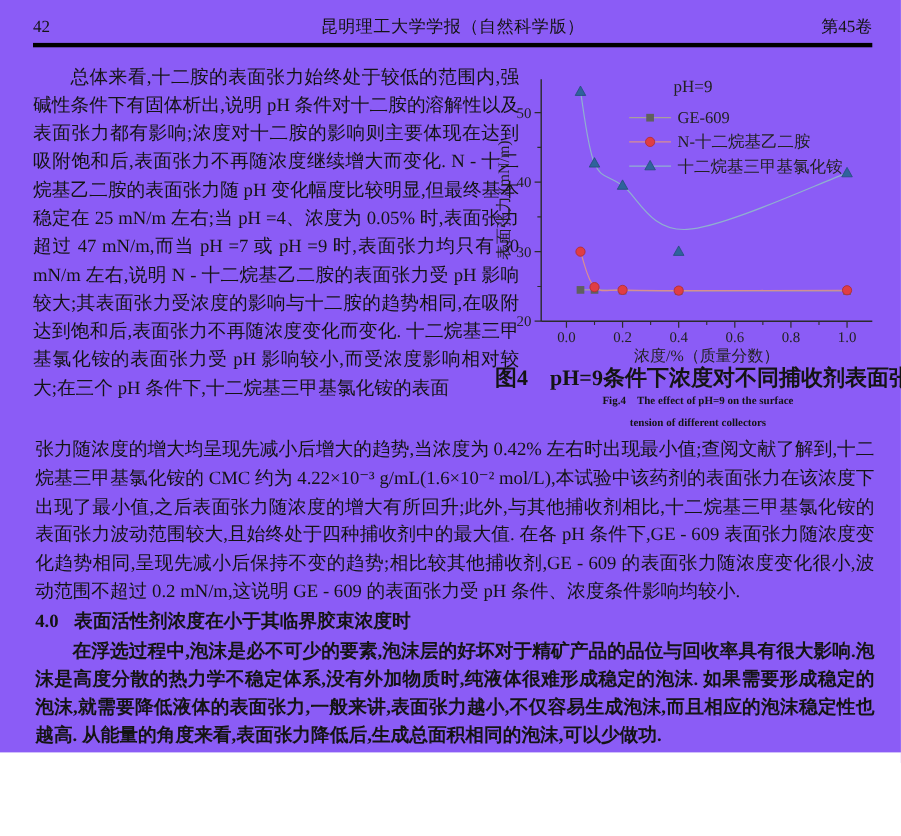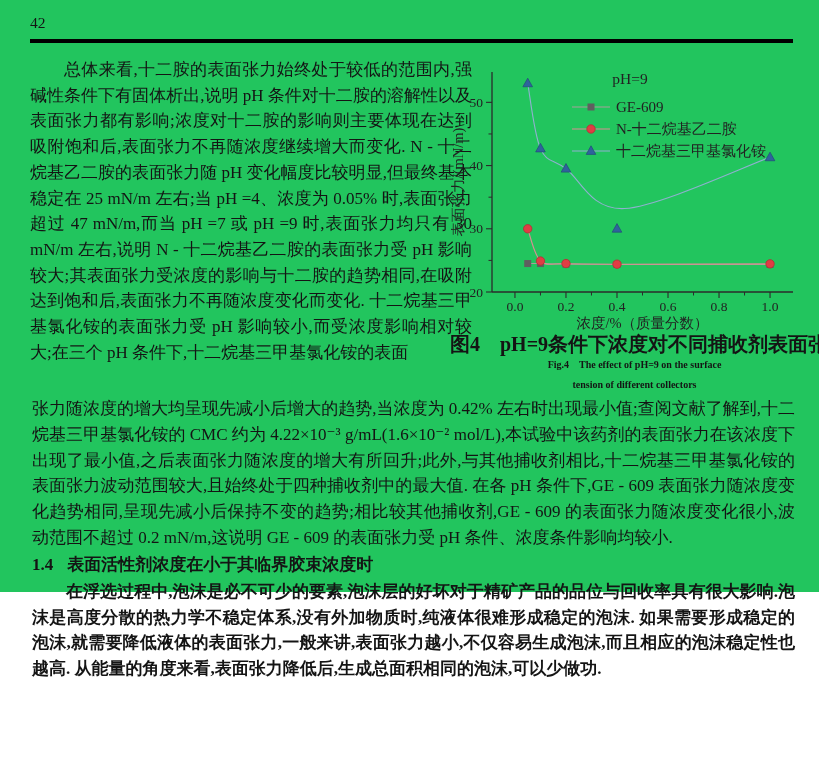--- a/index.html
+++ b/index.html
@@ -1,21 +1,21 @@
 <!DOCTYPE html>
 <html><head>
 <meta charset="utf-8">
 <style>
   html,body{margin:0;padding:0;}
   body{
     width:819px;height:760px;background:#ffffff;
     font-family:"Liberation Serif","DejaVu Serif",serif;color:#141414;
     position:relative;overflow:hidden;
   }
-  .page{position:relative;width:819px;height:592px;background:#22c55e;}
+  .page{position:relative;width:819px;height:684px;background:#8b5cf6;}
   .header{
     position:absolute;top:14px;left:30px;width:763px;
     display:flex;align-items:baseline;font-size:15.5px;
   }
   .header .hl{width:120px;text-align:left;}
   .header .hc{flex:1;text-align:center;letter-spacing:.5px;}
   .header .hr{width:120px;text-align:right;}
   .rule{position:absolute;top:39px;left:30px;width:763px;height:4px;background:#000;}
   .twocol{position:absolute;top:57px;left:30px;width:789px;height:340px;}
   .leftcol{width:442px;font-size:17px;line-height:25.7px;text-align:justify;}
@@ -36,20 +36,22 @@
   }
   .bodyblock h3 .num{margin-right:14px;}
 </style>
 </head>
 <body>
 
 <div class="page">
 
   <div class="header">
     <span class="hl">42</span>
+    <span class="hc">昆明理工大学学报（自然科学版）</span>
+    <span class="hr">第45卷</span>
   </div>
   <div class="rule"></div>
 
   <div class="twocol">
     <div class="leftcol">
       <p>总体来看,十二胺的表面张力始终处于较低的范围内,强碱性条件下有固体析出,说明 pH 条件对十二胺的溶解性以及表面张力都有影响;浓度对十二胺的影响则主要体现在达到吸附饱和后,表面张力不再随浓度继续增大而变化. N - 十二烷基乙二胺的表面张力随 pH 变化幅度比较明显,但最终基本稳定在 25 mN/m 左右;当 pH =4、浓度为 0.05% 时,表面张力超过 47 mN/m,而当 pH =7 或 pH =9 时,表面张力均只有 30 mN/m 左右,说明 N - 十二烷基乙二胺的表面张力受 pH 影响较大;其表面张力受浓度的影响与十二胺的趋势相同,在吸附达到饱和后,表面张力不再随浓度变化而变化. 十二烷基三甲基氯化铵的表面张力受 pH 影响较小,而受浓度影响相对较大;在三个 pH 条件下,十二烷基三甲基氯化铵的表面</p>
     </div>
 
     <div class="figure">
       <div id="chart-holder">
@@ -122,18 +124,18 @@
         <div class="cap-cn">图4　pH=9条件下浓度对不同捕收剂表面张力的影响</div>
         <div class="cap-en">Fig.4　The effect of pH=9 on the surface</div>
         <div class="cap-en">tension of different collectors</div>
       </div>
     </div>
   </div>
 
   <div class="bodyblock">
     <p>张力随浓度的增大均呈现先减小后增大的趋势,当浓度为 0.42% 左右时出现最小值;查阅文献了解到,十二烷基三甲基氯化铵的 CMC 约为 4.22×10⁻³ g/mL(1.6×10⁻² mol/L),本试验中该药剂的表面张力在该浓度下出现了最小值,之后表面张力随浓度的增大有所回升;此外,与其他捕收剂相比,十二烷基三甲基氯化铵的表面张力波动范围较大,且始终处于四种捕收剂中的最大值. 在各 pH 条件下,GE - 609 表面张力随浓度变化趋势相同,呈现先减小后保持不变的趋势;相比较其他捕收剂,GE - 609 的表面张力随浓度变化很小,波动范围不超过 0.2 mN/m,这说明 GE - 609 的表面张力受 pH 条件、浓度条件影响均较小.</p>
     <h3>
-      <span class="num">1.4</span><span>表面活性剂浓度在小于其临界胶束浓度时</span>
+      <span class="num">4.0</span><span>表面活性剂浓度在小于其临界胶束浓度时</span>
     </h3>
     <p class="ind">在浮选过程中,泡沫是必不可少的要素,泡沫层的好坏对于精矿产品的品位与回收率具有很大影响.泡沫是高度分散的热力学不稳定体系,没有外加物质时,纯液体很难形成稳定的泡沫. 如果需要形成稳定的泡沫,就需要降低液体的表面张力,一般来讲,表面张力越小,不仅容易生成泡沫,而且相应的泡沫稳定性也越高. 从能量的角度来看,表面张力降低后,生成总面积相同的泡沫,可以少做功.</p>
   </div>
 
 </div>
 
 </body></html>

